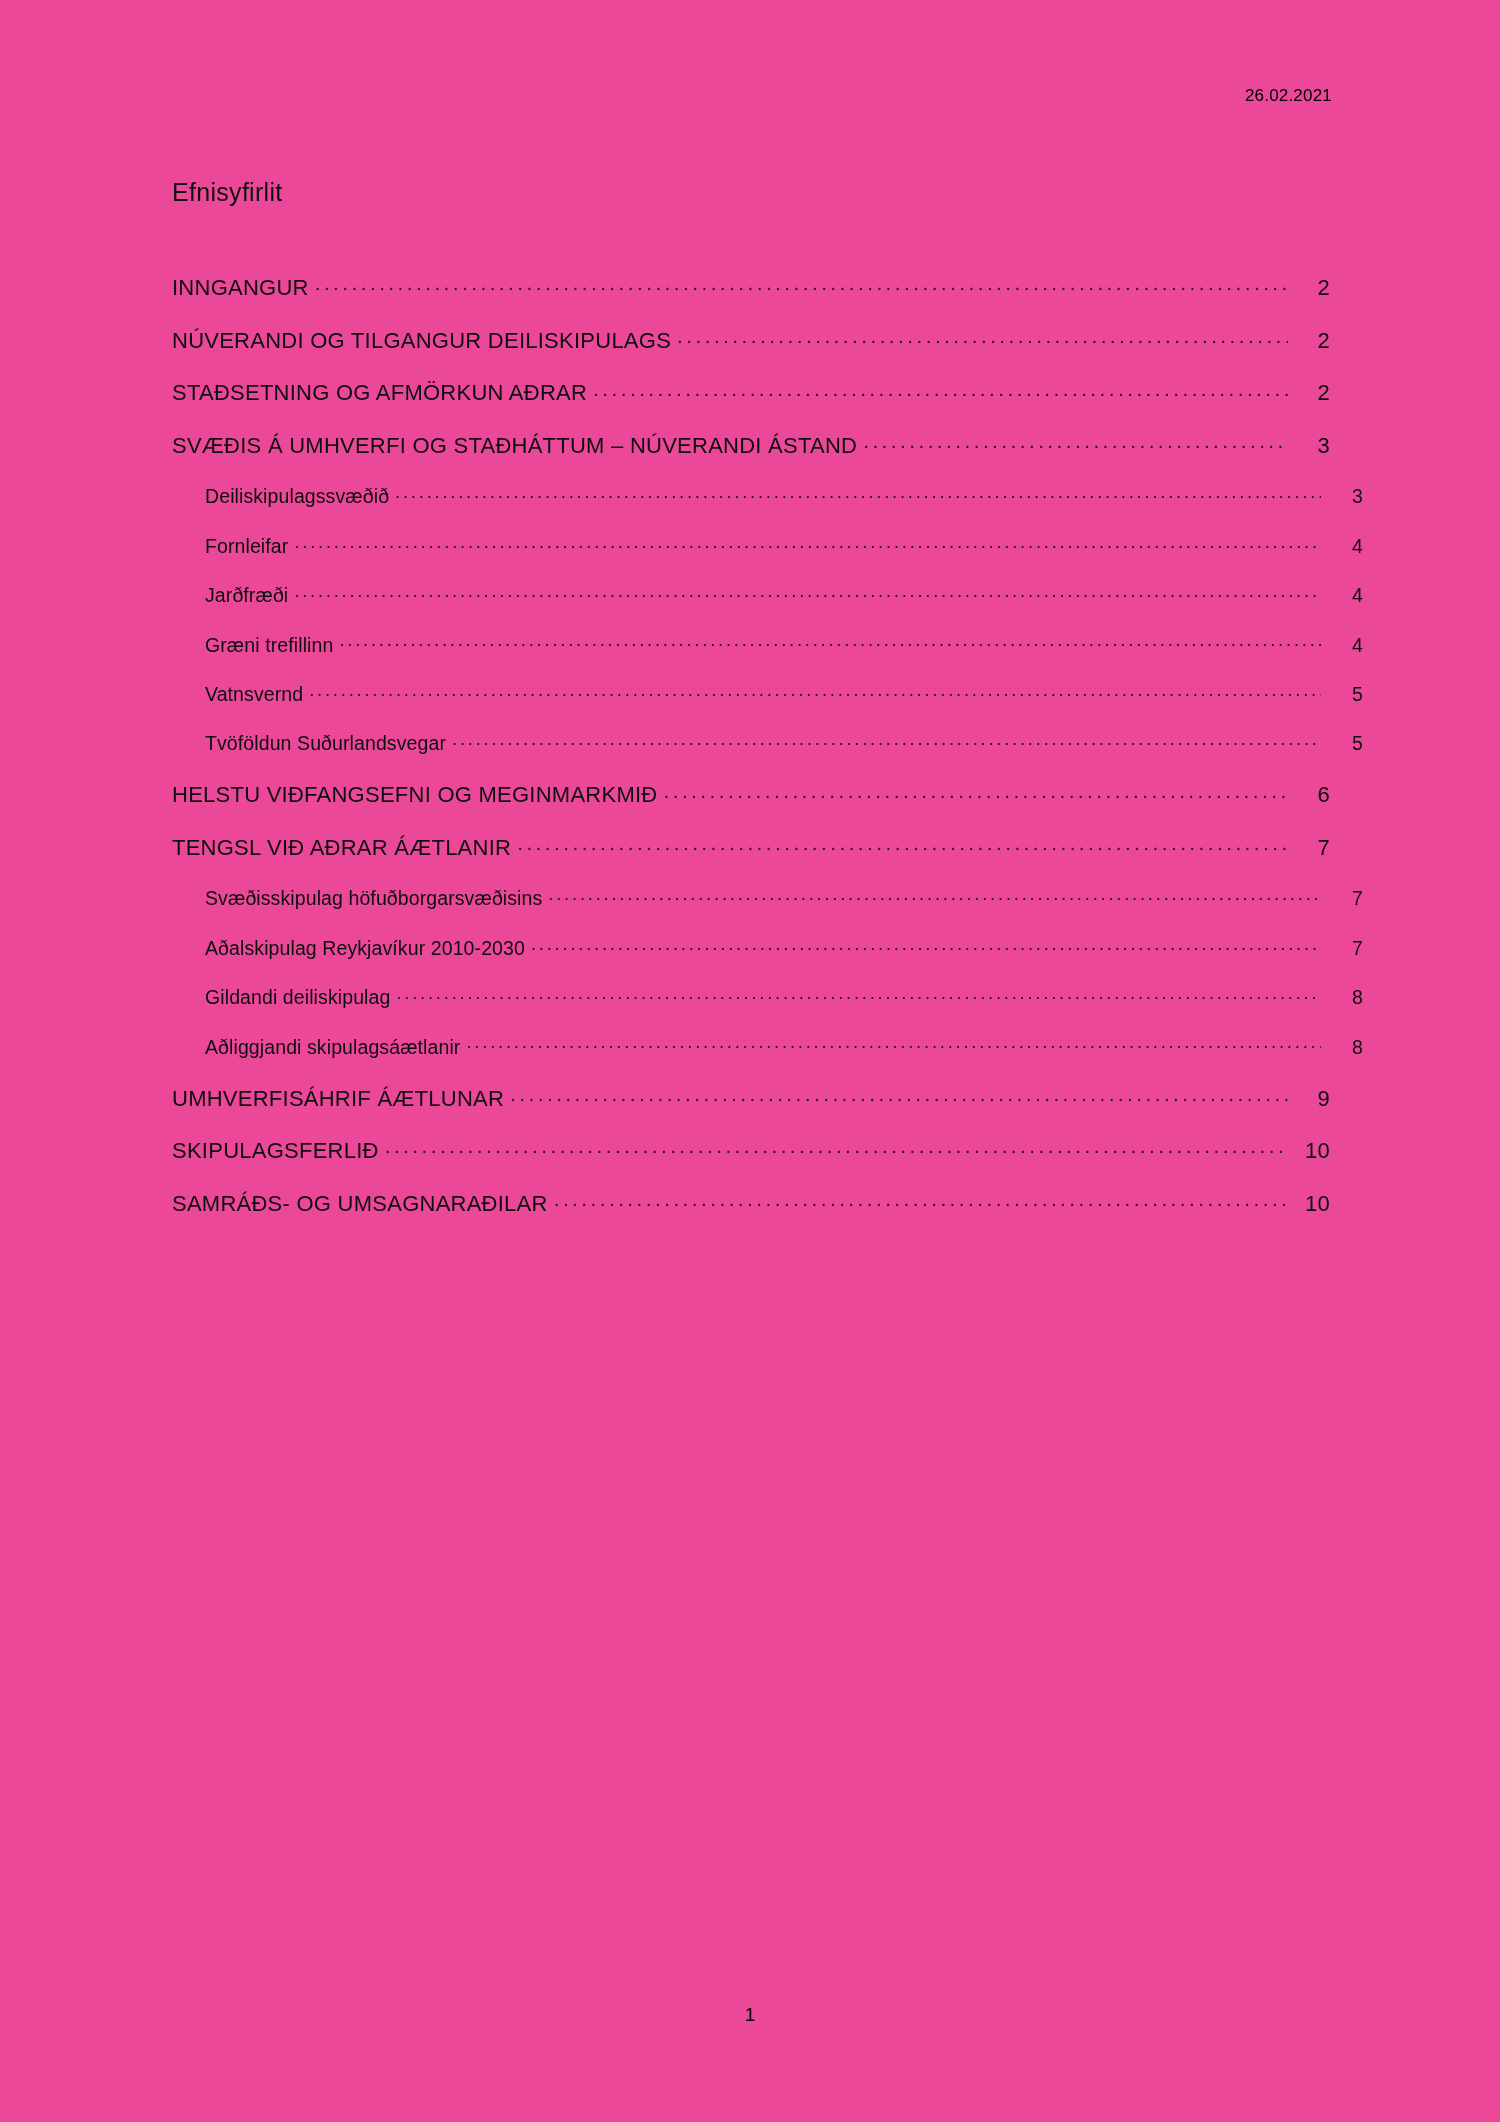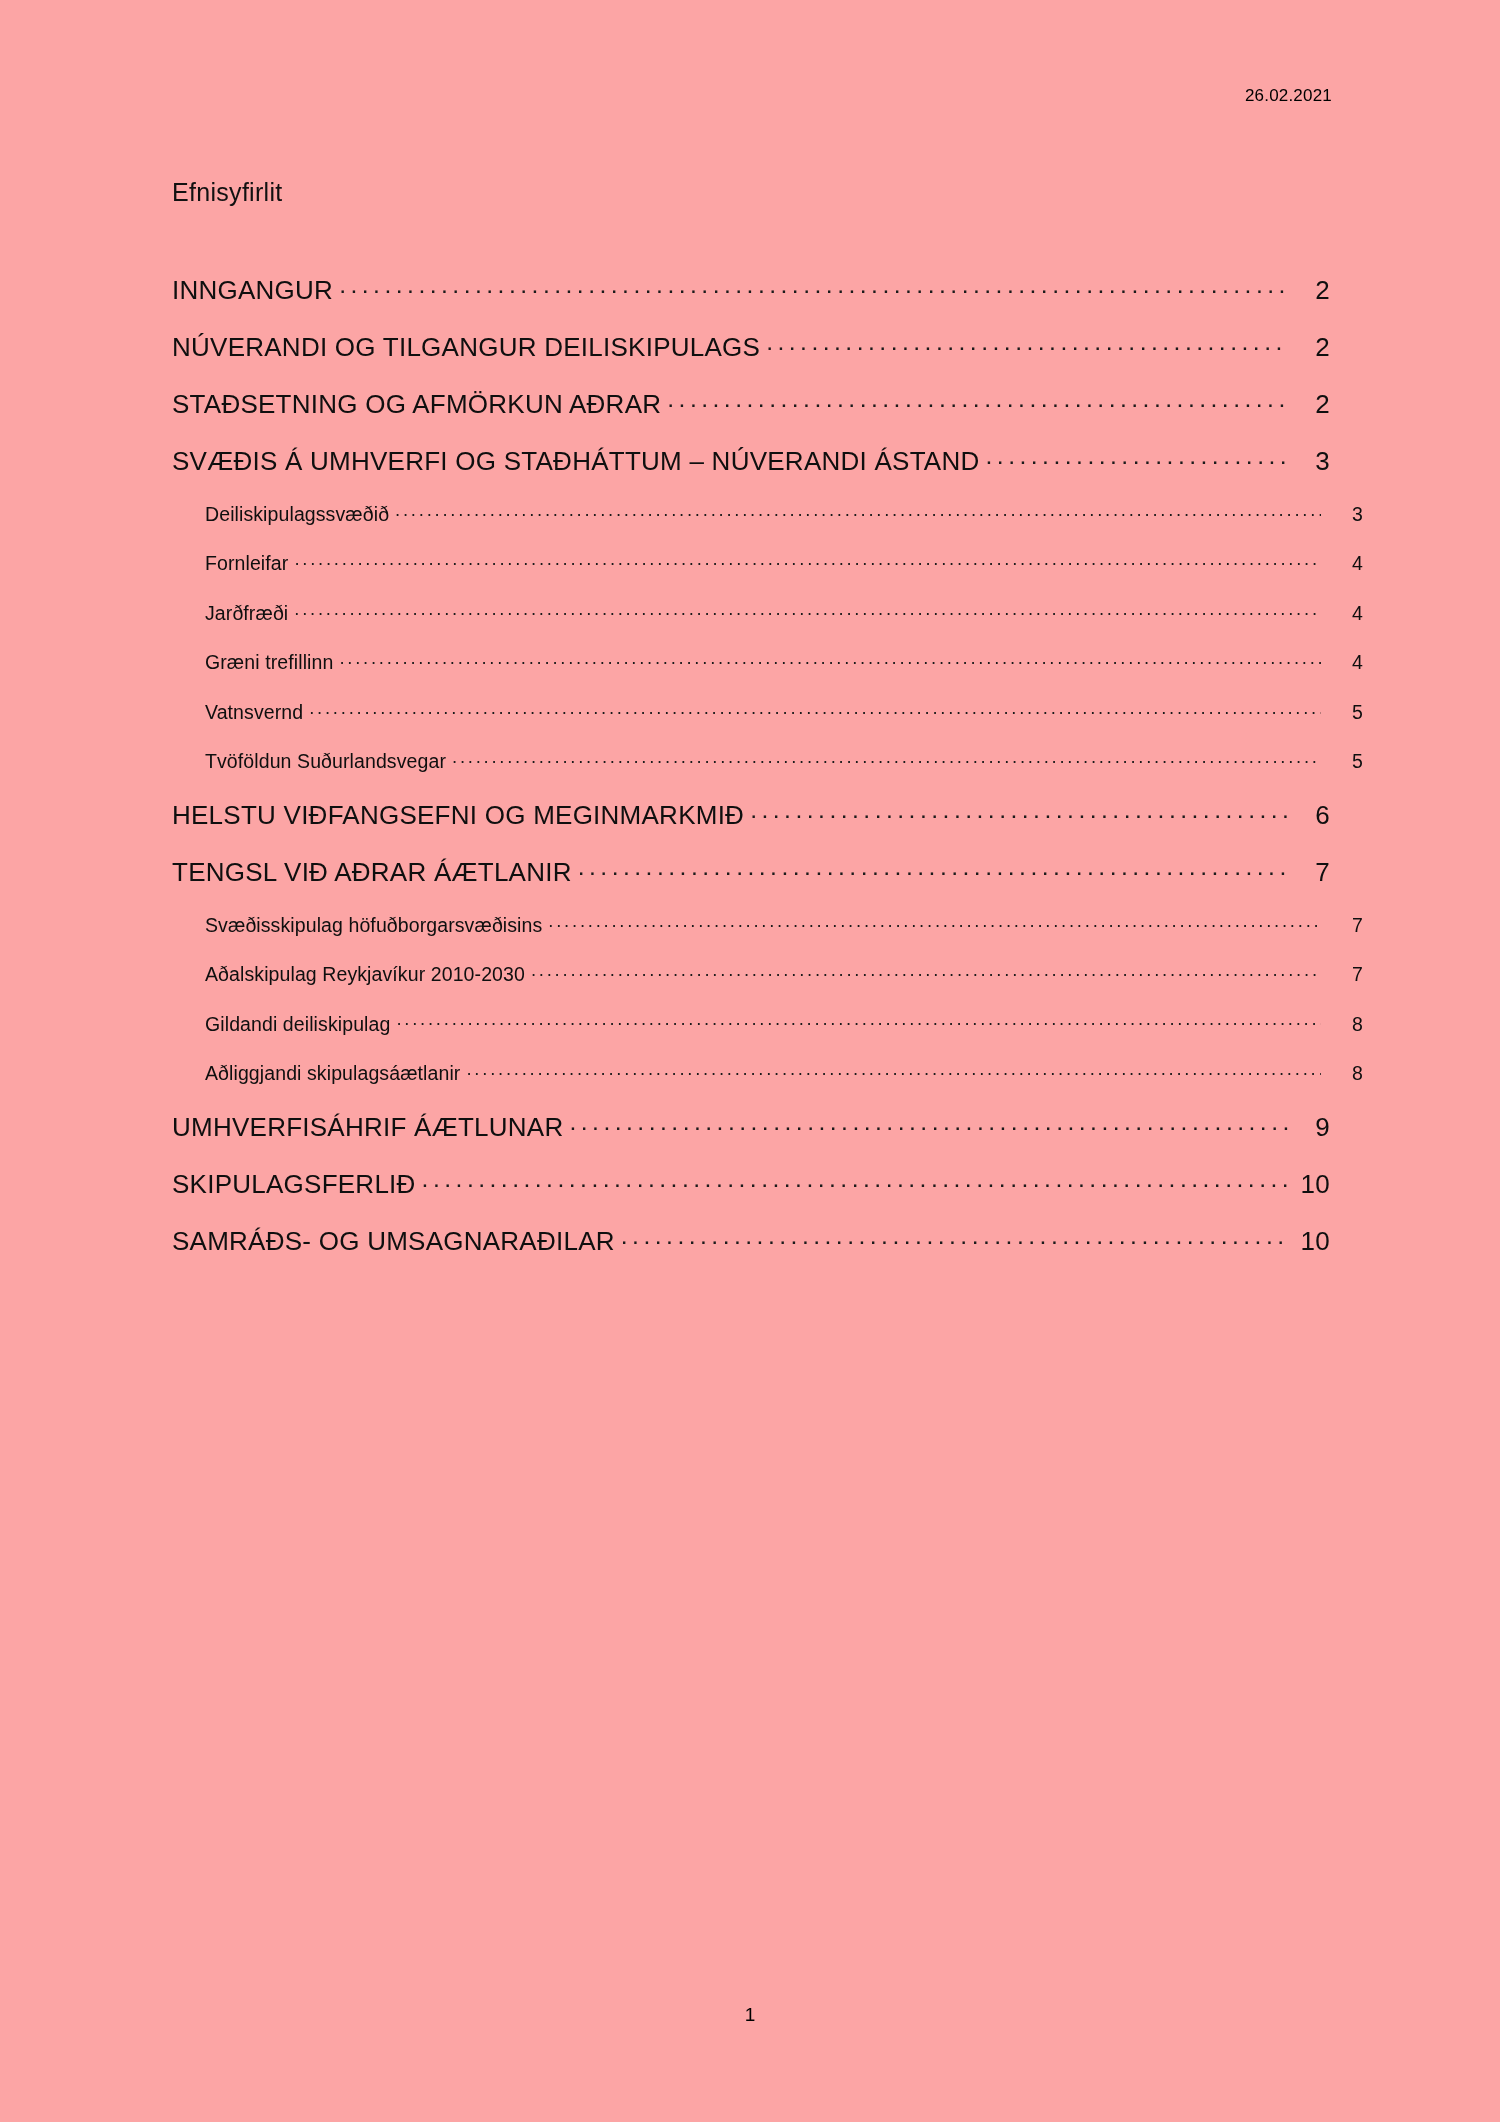--- a/index.html
+++ b/index.html
@@ -13,21 +13,21 @@
     font-family: "Liberation Sans", sans-serif;
     color: #000000;
     position: relative;
   }
   .page {
     position: relative;
     width: 1500px;
     height: 2122px;
     box-sizing: border-box;
     padding: 0;
-    background: #fca5a5;
+    background: #ec4899;
   }
   .date-header {
     position: absolute;
     top: 86px;
     right: 168px;
     font-size: 17px;
     letter-spacing: 0.2px;
     color: #000;
   }
   .content {
@@ -50,21 +50,21 @@
     align-items: baseline;
     width: 100%;
     font-size: 21px;
     line-height: 1.1;
     margin-bottom: 25.5px;
     color: #0f0f0f;
     white-space: nowrap;
   }
   .toc-entry.level-1 {
     padding-left: 0;
-    font-size: 26px;
+    font-size: 22px;
     letter-spacing: 0.25px;
   }
   .toc-entry.level-2 {
     padding-left: 33px;
     font-size: 19.5px;
     letter-spacing: 0.1px;
   }
   .toc-label {
     flex: 0 0 auto;
   }

